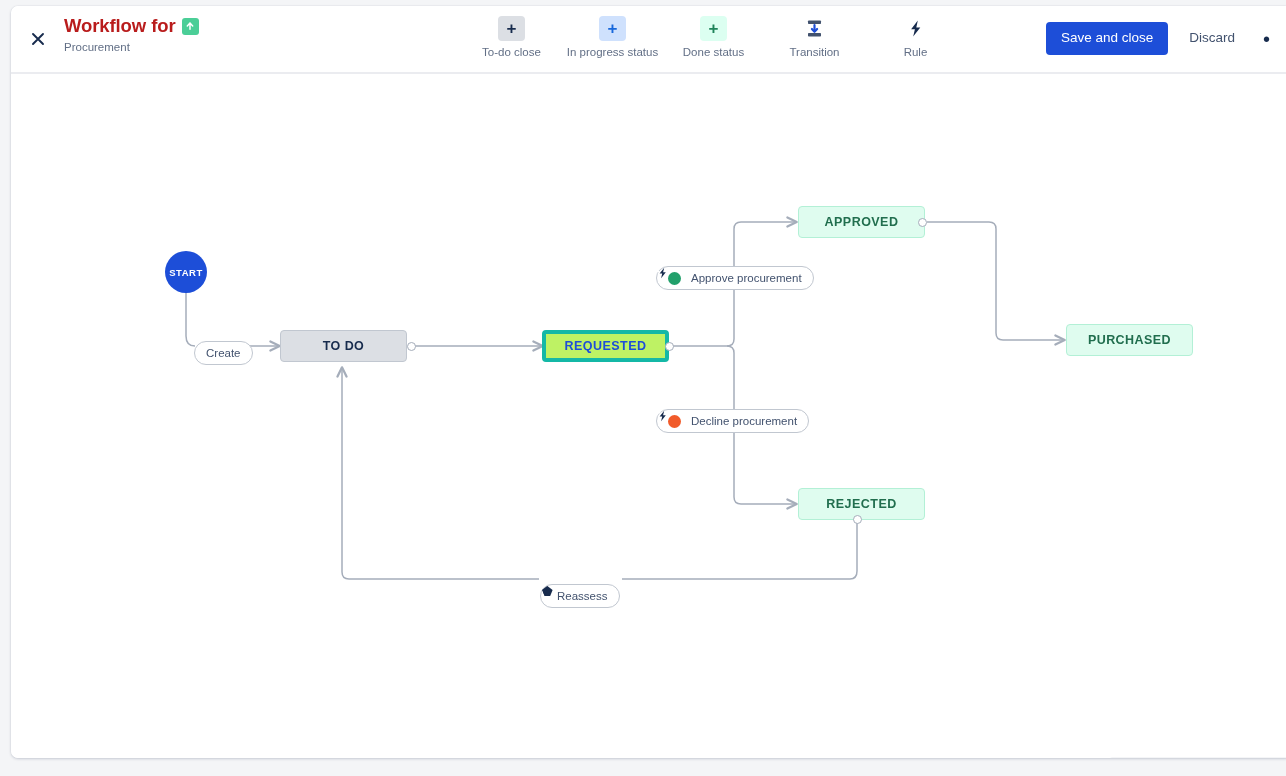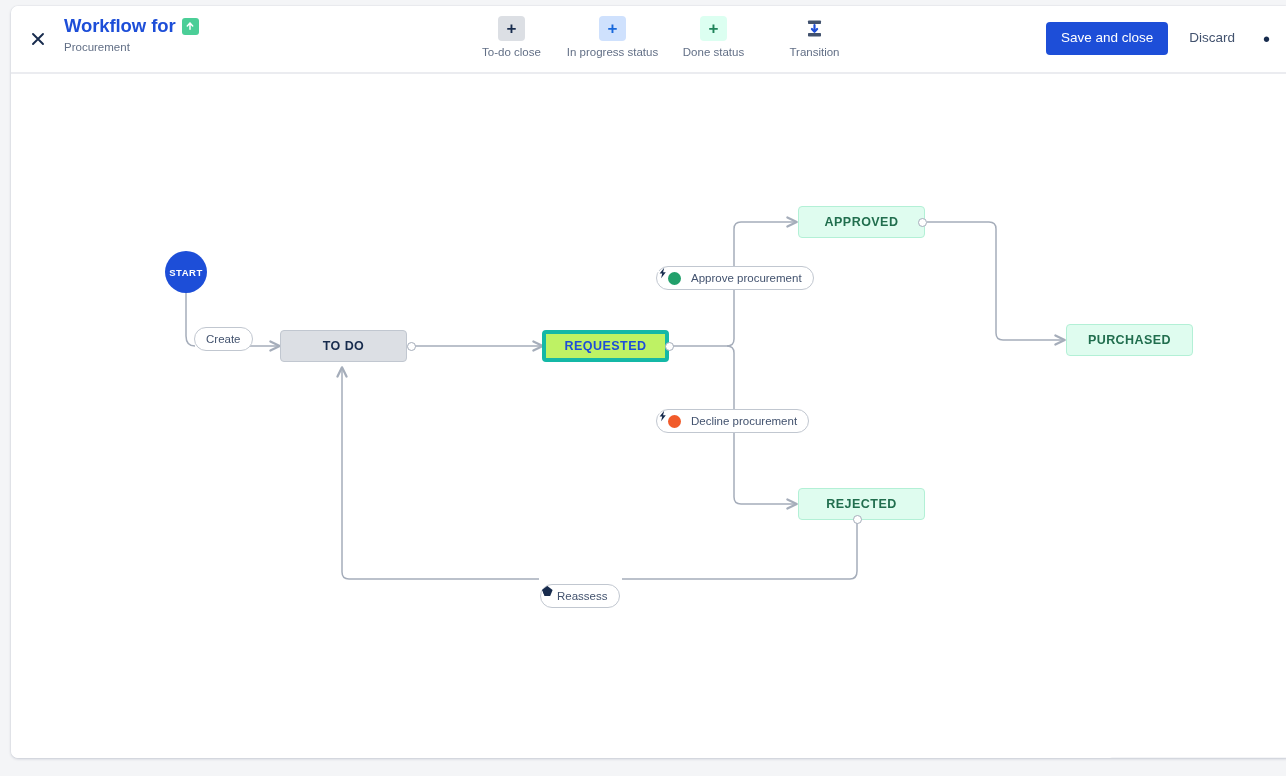--- a/index.html
+++ b/index.html
@@ -50,21 +50,21 @@
     left: 53px; top: 9px;
   }
   .title-row {
     display: flex;
     align-items: center;
     gap: 6px;
   }
   .title-text {
     font-size: 18.5px;
     font-weight: bold;
-    color: #1d4ed8;
+    color: #b91c1c;
     letter-spacing: -0.1px;
     line-height: 22px;
   }
   .title-icon {
     width: 17px; height: 17px;
     background: #4bce97;
     border-radius: 3px;
     display: flex; align-items: center; justify-content: center;
     flex: none;
   }
@@ -299,20 +299,28 @@
             <svg width="19" height="19" viewBox="0 0 19 19" aria-hidden="true">
               <rect x="3" y="1.5" width="13" height="3.6" rx="0.8" fill="#42526e"></rect>
               <rect x="3" y="13.9" width="13" height="3.6" rx="0.8" fill="#42526e"></rect>
               <path d="M9.5 6 L9.5 11.6" stroke="#1d4ed8" stroke-width="2.2" stroke-linecap="round"></path>
               <path d="M6.9 10 L9.5 12.8 L12.1 10" fill="none" stroke="#1d4ed8" stroke-width="2.2" stroke-linecap="round" stroke-linejoin="round"></path>
             </svg>
           </span>
           <span class="tool-label">Transition</span>
         </div>
 
+        <div class="tool">
+          <span class="tool-ico plain">
+            <svg width="19" height="19" viewBox="0 0 19 19" aria-hidden="true">
+              <path d="M11.8 1.6 L5.1 10.2 L8.9 10.2 L7.2 17.4 L14.3 8.4 L10.3 8.4 Z" fill="#172b4d"></path>
+            </svg>
+          </span>
+          <span class="tool-label">Rule</span>
+        </div>
       </div>
 
       <div class="actions">
         <button class="btn-primary">Save and close</button>
         <button class="btn-subtle">Discard</button>
         <div class="more-btn">
           <span class="more-dots">•</span>
         </div>
       </div>
     </div>
@@ -354,21 +362,21 @@
 
           <path d="M846,444 L846,497 Q846,505 839,505 L611,505"></path>
           <path d="M528,505 L338,505 Q331,505 331,498 L331,293" marker-end="url(#arw)"></path>
         </g>
       </svg>
 
       <div class="start-node" style="left:154px; top:177px;">
         <span>START</span>
       </div>
 
-      <div class="pill" style="left:183px; top:253px;">
+      <div class="pill" style="left:183px; top:267px;">
         <span>Create</span>
       </div>
 
       <div class="node todo" style="left:269px; top:256px; width:127px; height:32px;">
         <span>TO DO</span>
       </div>
       <div class="port" style="left:396px; top:268px;"></div>
 
       <div class="node progress" style="left:531px; top:256px; width:127px; height:32px;">
         <span>REQUESTED</span>

